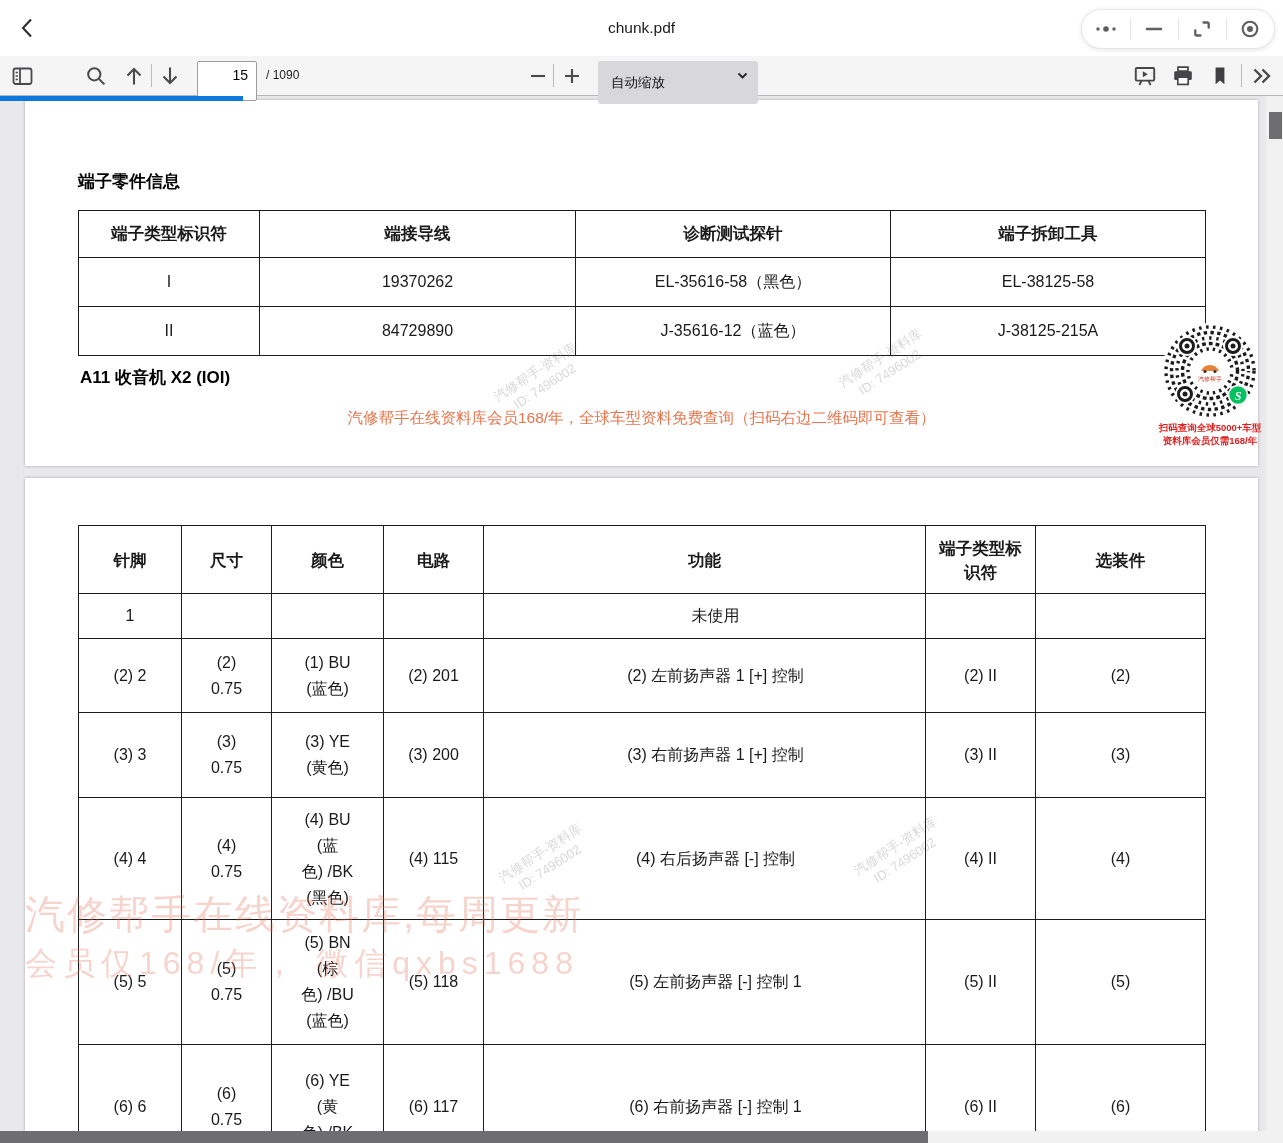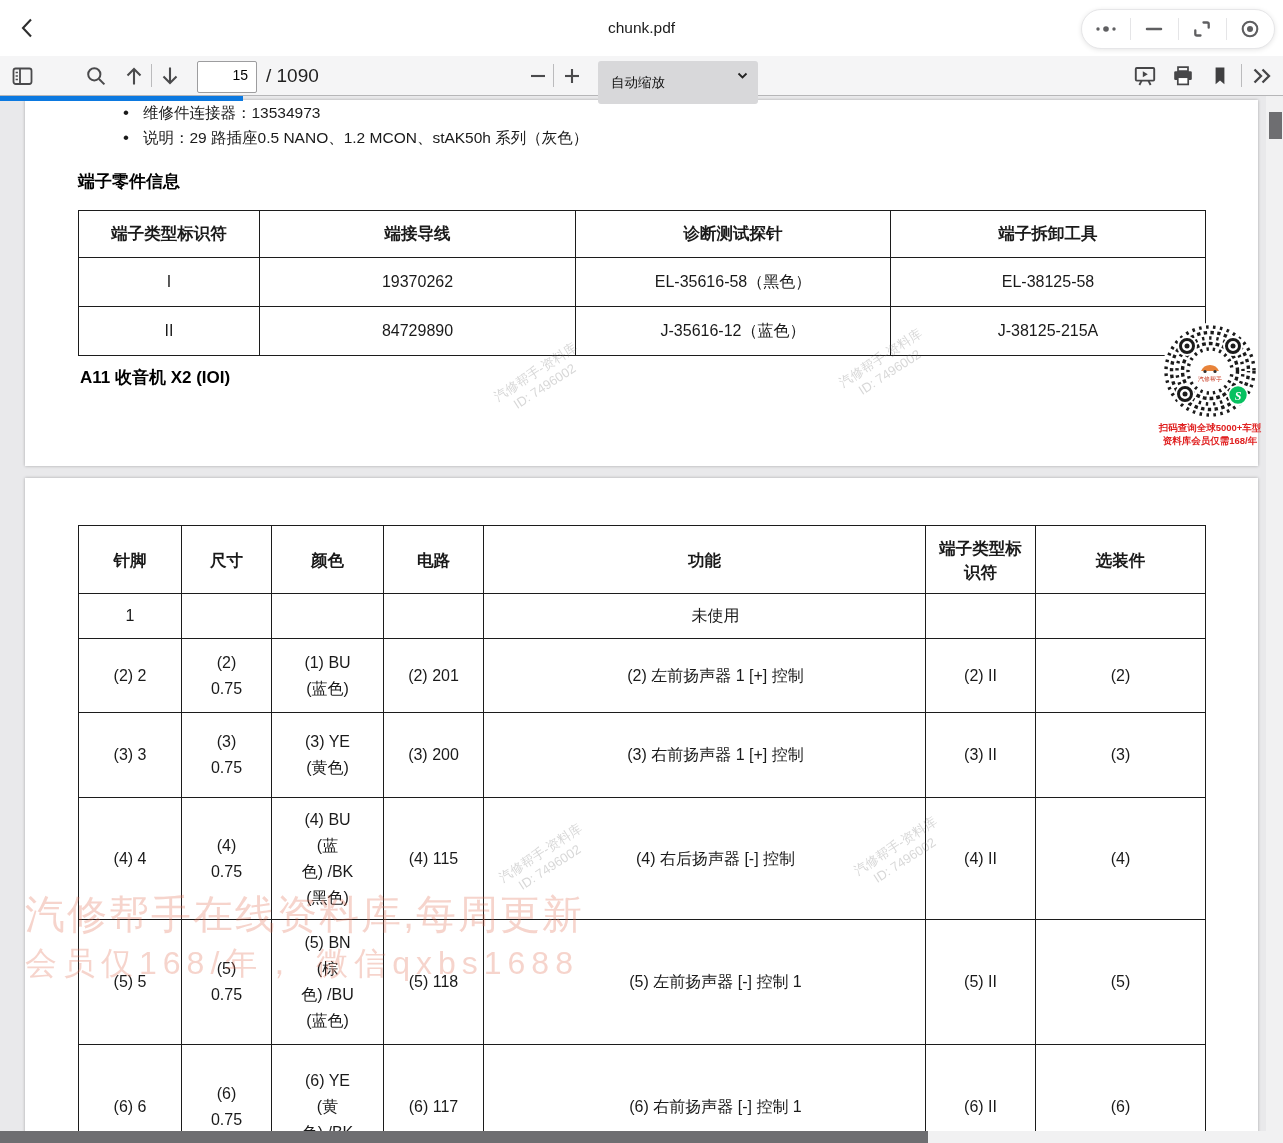--- a/index.html
+++ b/index.html
@@ -11,22 +11,22 @@
   .titlebar{position:absolute;top:0;left:0;right:0;height:56px;background:#fff;border-bottom:1px solid #ececee;z-index:10;}
   .back-btn{position:absolute;left:12px;top:12px;width:32px;height:32px;display:flex;align-items:center;justify-content:center;cursor:pointer;}
   .doc-title{position:absolute;left:0;right:0;top:0;line-height:56px;text-align:center;font-size:15.5px;color:#1b1b1b;}
   .pill{position:absolute;right:8px;top:9px;width:192px;height:38px;background:#fff;border:1px solid #e6e6e8;border-radius:20px;box-shadow:0 1px 5px rgba(0,0,0,.10);display:flex;align-items:center;}
   .pill-btn{flex:1;height:100%;display:flex;align-items:center;justify-content:center;position:relative;cursor:pointer;}
   .pill-btn+.pill-btn::before{content:"";position:absolute;left:0;top:8px;bottom:8px;width:1px;background:#e5e5e7;}
   
   .toolbar{position:absolute;top:56px;left:0;right:0;height:39px;background:#f5f5f6;border-bottom:1px solid #b6b6b8;z-index:10;}
   .tbtn{position:absolute;top:6px;width:28px;height:28px;display:flex;align-items:center;justify-content:center;cursor:pointer;}
   .tsep{position:absolute;top:8px;width:1px;height:23px;background:#bbbbbd;}
-  .page-input{position:absolute;left:197px;top:5px;width:50px;height:26px;border:1px solid #9d9d9f;border-radius:2px;background:#fff;font-size:14px;font-family:"Liberation Sans",sans-serif;text-align:right;padding:0 8px 4px 0;}
-  .page-total{position:absolute;left:266px;top:0;line-height:39px;font-size:19px;color:#1f1f1f;}
+  .page-input{position:absolute;left:197px;top:5px;width:50px;height:26px;border:1px solid #9d9d9f;border-radius:2px;background:#fff;font-size:14px;font-family:"Liberation Sans",sans-serif;text-align:right;padding:0 8px 12px 0;}
+  .page-total{position:absolute;left:266px;top:0;line-height:39px;font-size:12px;color:#1f1f1f;}
   .zoom-select{position:absolute;left:598px;top:5px;width:160px;height:43px;background:#d8d8da;border-radius:3px;display:flex;align-items:center;cursor:pointer;}
   .zoom-select .zlabel{font-size:13.5px;padding-left:13px;color:#141414;}
   .zoom-select .zchev{position:absolute;right:9px;top:8px;}
   
   .progress{position:absolute;top:96px;left:0;width:243px;height:5px;background:#0c79e0;z-index:50;}
   
   .viewer{position:absolute;top:96px;left:0;right:0;bottom:0;background:#e9e9eb;overflow:hidden;z-index:1;}
   .pdf-page{position:absolute;left:25px;width:1233px;background:#fff;box-shadow:0 0 3px rgba(0,0,0,.28);}
   .page1{top:4px;height:366px;}
   .page2{top:382px;height:810px;}
@@ -210,24 +210,20 @@
         </svg>
     </span>
   </div>
 </div>
 
 <div class="progress"></div>
 
 <div class="viewer">
 
   <div class="pdf-page page1">
-    <ul class="bullets">
-      <li>维修件连接器：13534973</li>
-      <li>说明：29 路插座0.5 NANO、1.2 MCON、stAK50h 系列（灰色）</li>
-    </ul>
     <div class="sec-title t1-title">端子零件信息</div>
 
     <table class="table1">
       <colgroup>
           <col style="width:181px">
           <col style="width:316px">
           <col style="width:315px">
           <col style="width:315px">
         </colgroup>
       <tbody>
@@ -246,20 +242,21 @@
       <tr>
         <td>II</td>
         <td>84729890</td>
         <td>J-35616-12（蓝色）</td>
         <td>J-38125-215A</td>
       </tr>
     </tbody>
       </table>
 
     <div class="sec-title t2-title">A11 收音机 X2 (IOI)</div>
+    <div class="promo">汽修帮手在线资料库会员168/年，全球车型资料免费查询（扫码右边二维码即可查看）</div>
 
     <div class="diag-wm" style="left:455px;top:262px;">
       <div>汽修帮手-资料库</div>
         <div>ID: 7496002</div>
     </div>
     <div class="diag-wm" style="left:800px;top:248px;">
       <div>汽修帮手-资料库</div>
         <div>ID: 7496002</div>
     </div>
 

